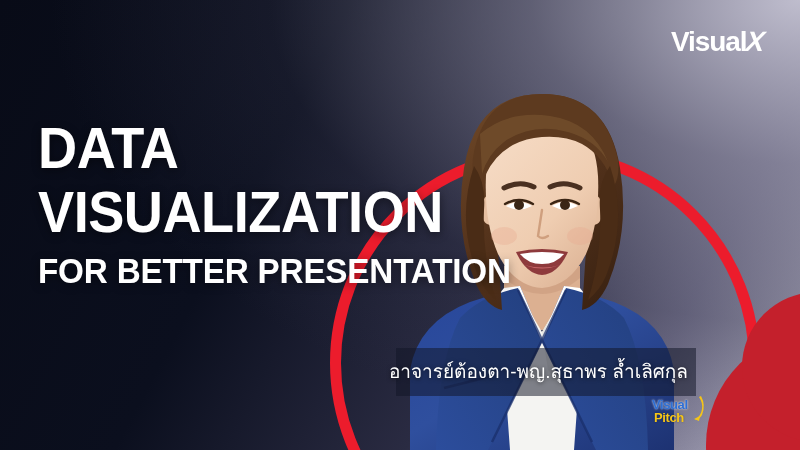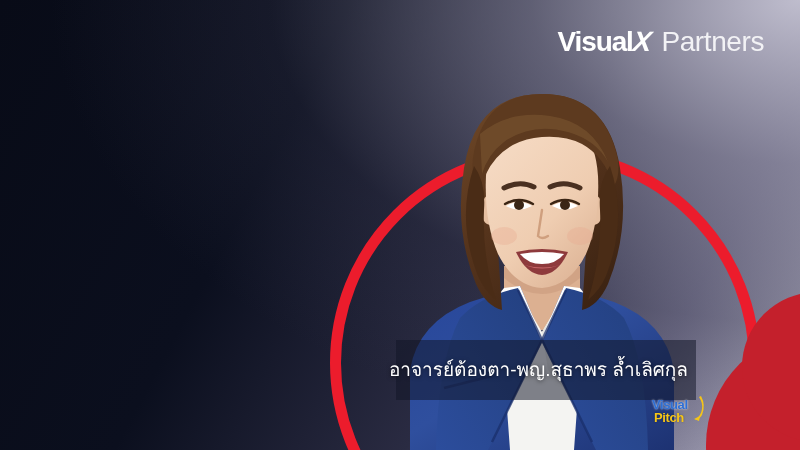--- a/index.html
+++ b/index.html
@@ -100,22 +100,22 @@
     color:#f2f2f5;
     font-size:28px;
     font-weight:400;
     margin-left:11px;
     letter-spacing:-0.4px;
   }
 
   
   #name-band {
     position:absolute;
-    left:396px; top:340px;
-    width:300px; height:60px;
+    left:396px; top:348px;
+    width:300px; height:48px;
     background:rgba(18,22,38,0.52);
     z-index:7;
     display:flex;
     flex-direction:column;
     align-items:flex-end;
     justify-content:center;
     padding-right:8px;
   }
   #speaker-name {
     color:#ffffff;
@@ -246,23 +246,27 @@
         <path d="M132 195 Q150 202 168 195 Q152 200 132 195 Z" fill="#c8686a"></path>
 
         <ellipse cx="112" cy="166" rx="13" ry="9" fill="#e8a98e" opacity="0.35"></ellipse>
         <ellipse cx="188" cy="166" rx="13" ry="9" fill="#e8a98e" opacity="0.35"></ellipse>
       </g>
     </svg>
   </div>
 
   <div id="brand">
     <span id="brand-mark"><span>Visual</span><span id="brand-x">X</span></span>
-    <span id="brand-word">Partners</span>
-  </div>
-
+  </div>
+
+  <div id="headline">
+    <div class="hl-line" id="hl-1">DATA</div>
+    <div class="hl-line" id="hl-2">VISUALIZATION</div>
+    <div class="hl-line" id="hl-3">FOR BETTER PRESENTATION</div>
+  </div>
 
   <div id="name-band">
     <div id="speaker-name">อาจารย์ต้องตา-พญ.สุธาพร ล้ำเลิศกุล</div>
   </div>
 
   <div id="badge">
     <span class="badge-row" id="badge-better">Visual</span>
     <span class="badge-row" id="badge-pitch">Pitch</span>
     <svg id="badge-swoosh" viewBox="0 0 16 26">
       <path d="M11 1 Q16 10 12 20 Q10 24 5 25 Q11 21 12 14 Q13 8 9 2 Z" fill="#f5c518"></path>

